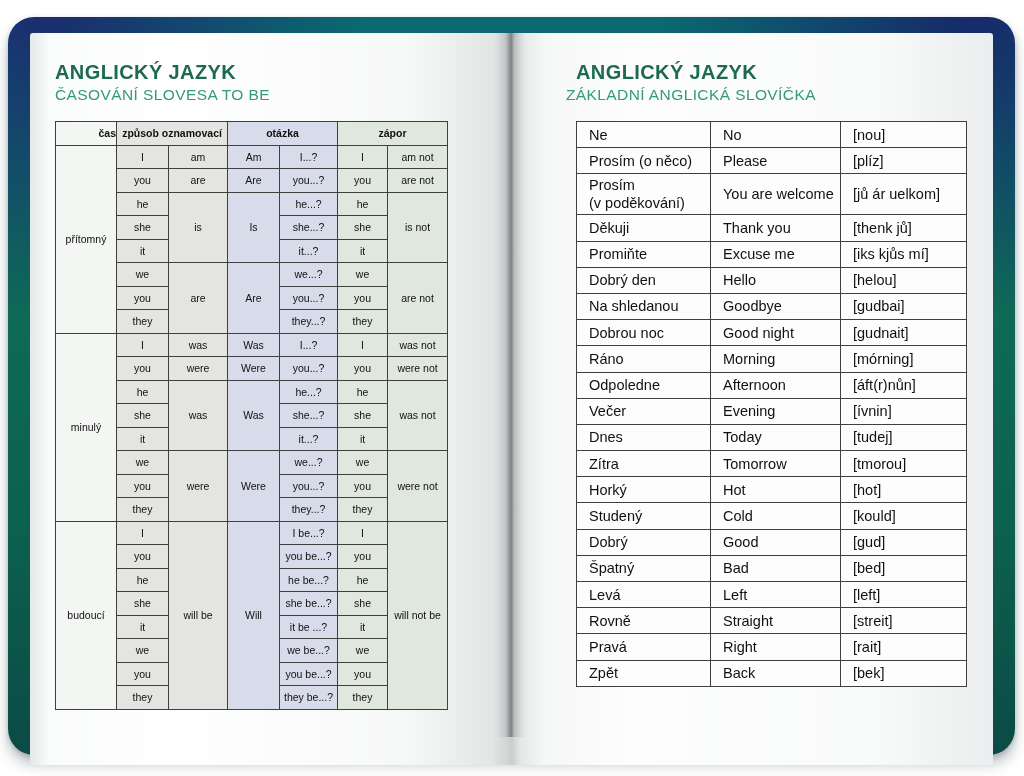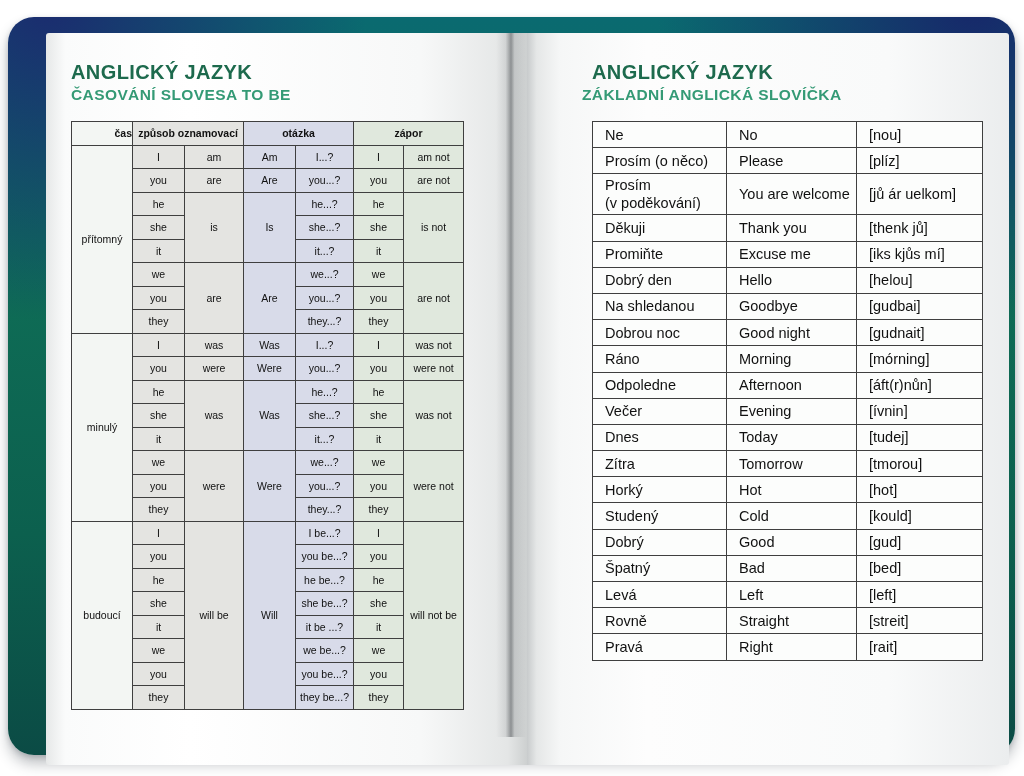--- a/index.html
+++ b/index.html
@@ -12,40 +12,40 @@
     position:absolute;left:8px;top:17px;width:1007px;height:738px;
     border-radius:26px;
     background:
       radial-gradient(circle at 4% -2%, #1b2b6f 0%, rgba(27,43,111,0) 26%),
       radial-gradient(circle at 96% -2%, #17276a 0%, rgba(23,39,106,0) 26%),
       radial-gradient(ellipse 55% 22% at 50% 103%, #04222b 0%, rgba(4,34,43,0) 75%),
       linear-gradient(180deg, #0a6a70 0%, #0e6b55 40%, #0c604e 70%, #0b4b45 100%);
     box-shadow: 0 9px 14px rgba(55,65,75,.32), 0 2px 5px rgba(55,65,75,.22);
   }
   .pages{position:absolute;left:30px;top:33px;width:963px;height:704px;}
-  .page{position:absolute;top:0;height:732px;margin-left:16px;}
+  .page{position:absolute;top:0;height:732px;}
   .page-left{
     left:0;width:481px;border-radius:3px 0 0 3px;
     background:linear-gradient(90deg,#e6e8e8 0%,#fafbfb 4%,#ffffff 30%,#f7f8f8 78%,#e4e6e6 96%,#cdd0d0 100%);
   }
   .page-right{
     left:481px;width:482px;border-radius:0 3px 3px 0;
     background:linear-gradient(90deg,#c8cbcc 0%,#e5e7e7 2%,#f6f7f7 7%,#fdfdfd 25%,#f9fafa 75%,#ebedee 100%);
   }
   .gutter{
     position:absolute;left:466px;top:0;width:30px;height:704px;pointer-events:none;
     background:linear-gradient(90deg, rgba(0,0,0,0) 0%, rgba(40,45,50,.10) 32%, rgba(25,30,35,.42) 50%, rgba(40,45,50,.14) 62%, rgba(0,0,0,0) 100%);
   }
   .page-title{
     position:absolute;left:25px;top:28px;
     font-size:20px;font-weight:bold;letter-spacing:.4px;color:#1d6a4d;
   }
   .page-subtitle{
     position:absolute;left:25px;top:53px;
-    font-size:15.5px;font-weight:bold;letter-spacing:.4px;color:#349a75;
+    font-size:15.5px;font-weight:normal;letter-spacing:.4px;color:#349a75;
   }
   .page-right .page-title{left:65px;}
   .page-right .page-subtitle{left:55px;}
 
   
   .tbl-left{
     position:absolute;left:25px;top:88px;width:392px;
     border-collapse:collapse;table-layout:fixed;
   }
   .tbl-left tr{height:23.5px;}
@@ -361,18 +361,23 @@
           <tr>
             <td class="cz">Rovně</td>
             <td class="en">Straight</td>
             <td class="pron">[streit]</td>
           </tr>
           <tr>
             <td class="cz">Pravá</td>
             <td class="en">Right</td>
             <td class="pron">[rait]</td>
           </tr>
+          <tr>
+            <td class="cz">Zpět</td>
+            <td class="en">Back</td>
+            <td class="pron">[bek]</td>
+          </tr>
         </tbody>
     </table>
   </div>
 
   <div class="gutter"></div>
 </div>
 
 </body></html>

